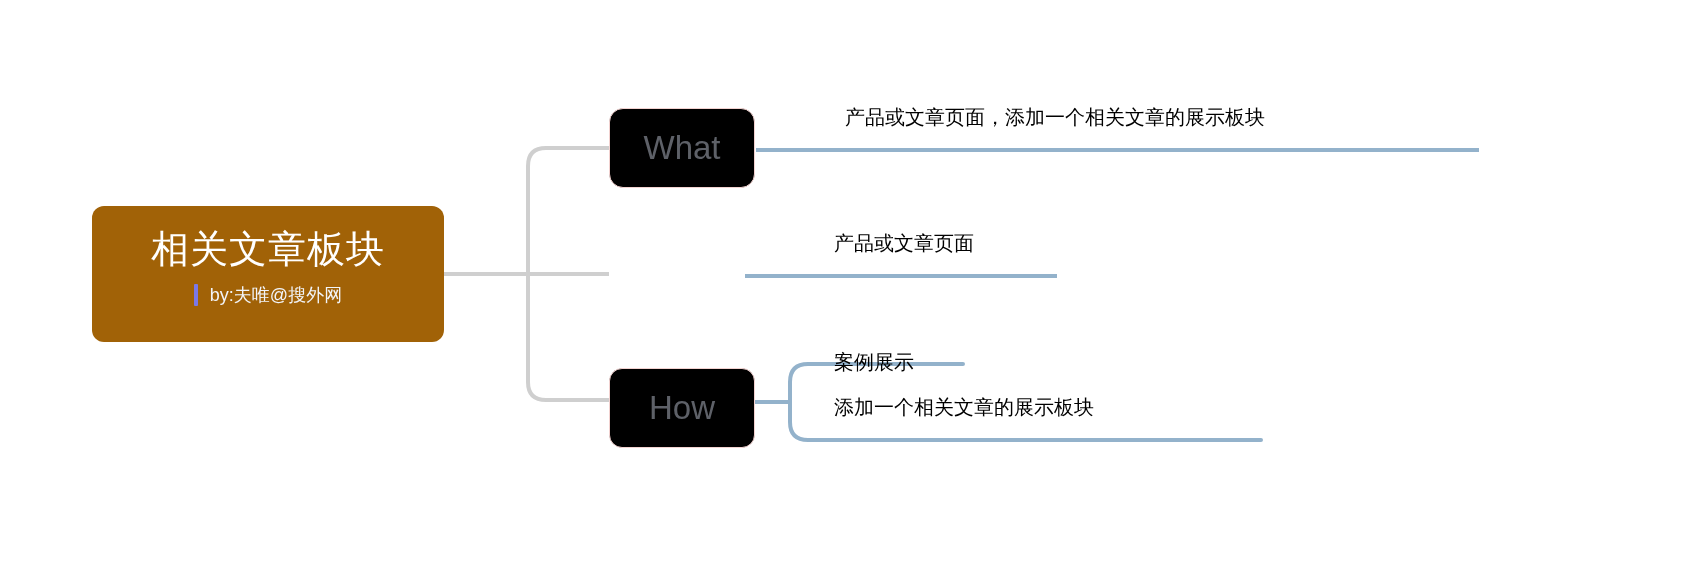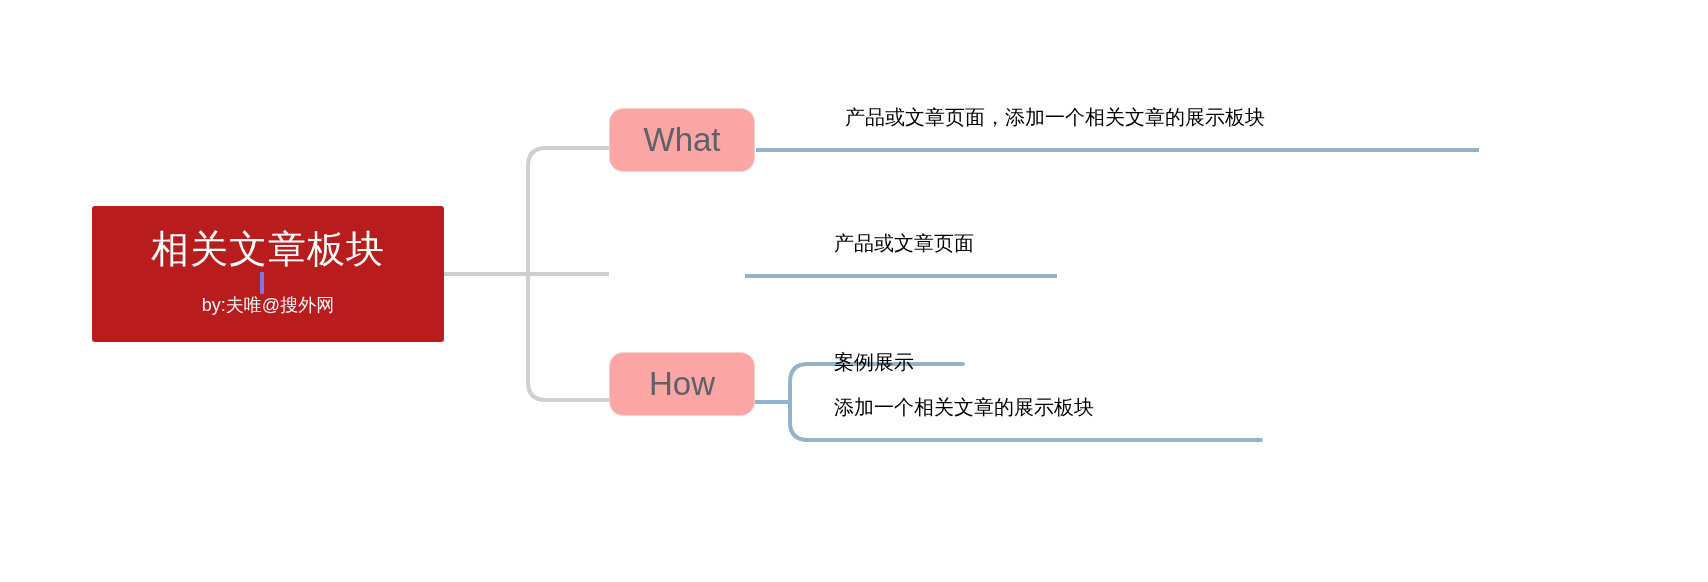--- a/index.html
+++ b/index.html
@@ -26,75 +26,75 @@
     pointer-events: none;
   }
 
   
   .root-node {
     position: absolute;
     left: 92px;
     top: 206px;
     width: 352px;
     height: 136px;
-    background: #b91c1c;
-    border-radius: 3px;
+    background: #a16207;
+    border-radius: 12px;
     box-sizing: border-box;
     padding: 20px 0 4px 0;
   }
   .root-title {
     color: #ffffff;
     font-size: 38px;
     line-height: 46px;
     text-align: center;
     letter-spacing: 1px;
     white-space: nowrap;
   }
   .root-sub-wrap {
     display: flex;
     align-items: center;
     justify-content: center;
-    flex-direction: column;
+    margin-top: 12px;
   }
   .root-accent-bar {
     width: 4px;
     height: 22px;
     background: #7b78e8;
     border-radius: 1px;
     margin-right: 12px;
   }
   .root-sub {
     color: #f2f4f8;
     font-size: 18px;
     line-height: 22px;
     white-space: nowrap;
   }
 
   
   .branch-node {
     position: absolute;
     width: 146px;
-    height: 64px;
-    background: #fca5a5;
+    height: 80px;
+    background: #000000;
     border: 1.5px solid #f2d2d0;
     border-radius: 14px;
     box-sizing: border-box;
     display: flex;
     align-items: center;
     justify-content: center;
   }
   .branch-label {
     color: #5e6168;
     font-size: 33px;
     line-height: 36px;
     white-space: nowrap;
   }
   #branch-what { left: 609px; top: 108px; }
   #branch-why  { left: 609px; top: 234px; }
-  #branch-how  { left: 609px; top: 352px; }
+  #branch-how  { left: 609px; top: 368px; border-radius: 13px; }
 
   
   .leaf-text {
     position: absolute;
     color: #000000;
     font-size: 20px;
     line-height: 32px;
     white-space: nowrap;
   }
   #leaf-what-1 { left: 845px; top: 101px; }

